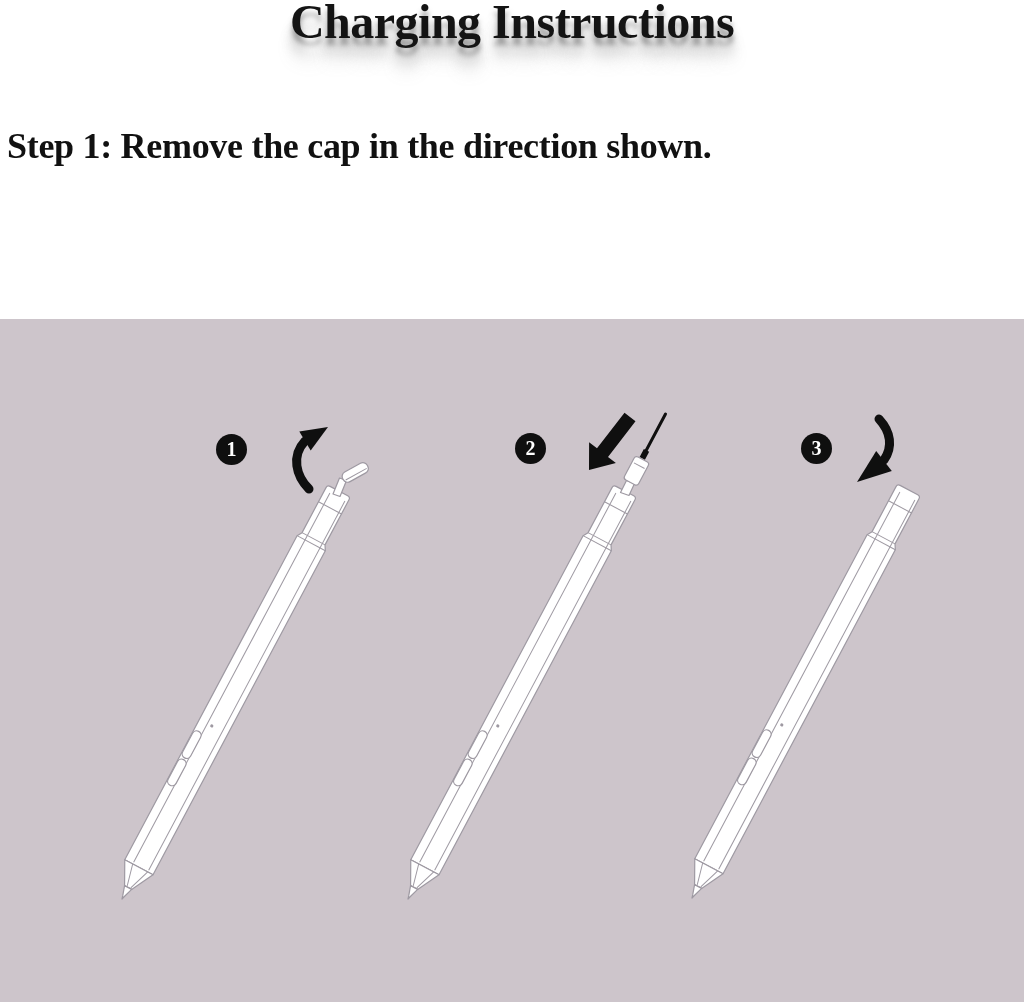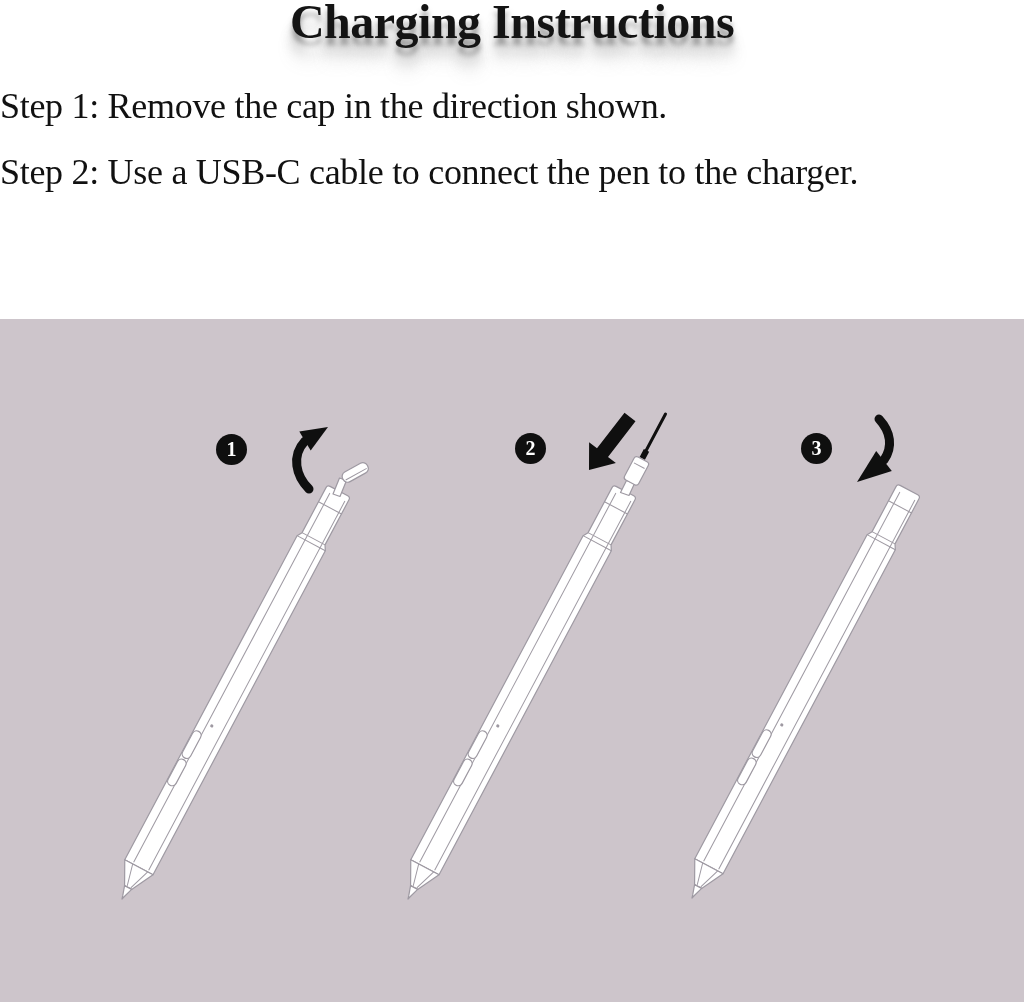--- a/index.html
+++ b/index.html
@@ -14,23 +14,24 @@
     position:relative; overflow:hidden;
   }
   .header{position:absolute;left:0;top:0;width:1024px;height:319px;background:var(--page-bg);}
   .title{
     position:absolute; top:-2px; left:0; width:100%;
     text-align:center; font-weight:bold; font-size:48px; line-height:1;
     color:#141414; letter-spacing:-0.5px;
     text-shadow:0 7px 5px rgba(90,90,90,.5), 0 16px 12px rgba(115,115,115,.32), 0 25px 16px rgba(135,135,135,.18);
   }
   .step{
-    position:absolute; left:0; white-space:nowrap;
-    font-weight:normal; font-size:36px; line-height:1; color:var(--text);
+    position:absolute; left:7px; white-space:nowrap;
+    font-weight:bold; font-size:36px; line-height:1; color:var(--text);
     letter-spacing:-0.3px;
+    margin-top:40px;
   }
   .step.s1{top:88px;} .step.s2{top:154px;} .step.s3{top:220px;}
   .panel{
     position:absolute; left:0; top:319px; width:1024px; height:683px;
     background:var(--panel-bg);
   }
   .panel svg{position:absolute;left:0;top:0;}
   .badge{
     position:absolute; width:31px; height:31px; border-radius:50%;
     background:var(--ink); color:#fff; text-align:center;
@@ -45,21 +46,20 @@
   .cable{stroke:var(--ink);stroke-width:3;stroke-linecap:round;fill:none;}
 </style>
 </head>
 <body>
 
 <div class="page">
 
   <div class="header">
     <h1 class="title">Charging Instructions</h1>
     <p class="step s1">Step 1: Remove the cap in the direction shown.</p>
-    <p class="step s2">Step 2: Use a USB-C cable to connect the pen to the charger.</p>
   </div>
 
   <div class="panel">
 
     <svg width="1024" height="683" viewBox="0 0 1024 683">
       <defs>
         <g id="pen">
 
           <path class="pen-shape" d="M -16 -36 L -16 -403 L -13 -408 L -13 -459 Q -13 -462 -10 -462 L 10 -462 Q 13 -462 13 -459 L 13 -408 L 16 -403 L 16 -36 Z"></path>
           <line class="pen-line" x1="-7" y1="-456" x2="-7" y2="-38"></line>

